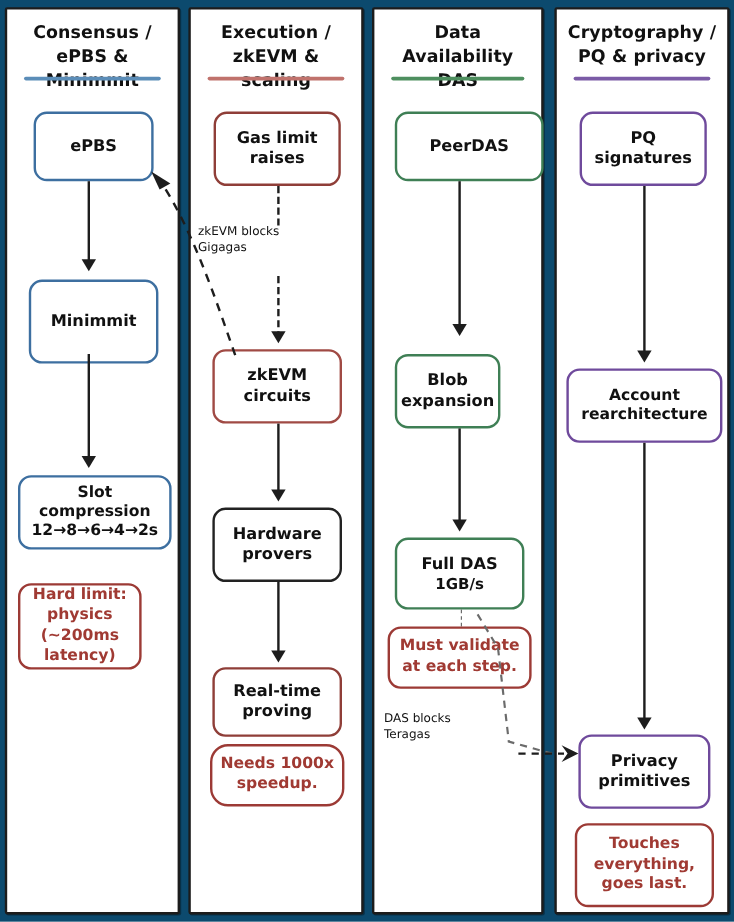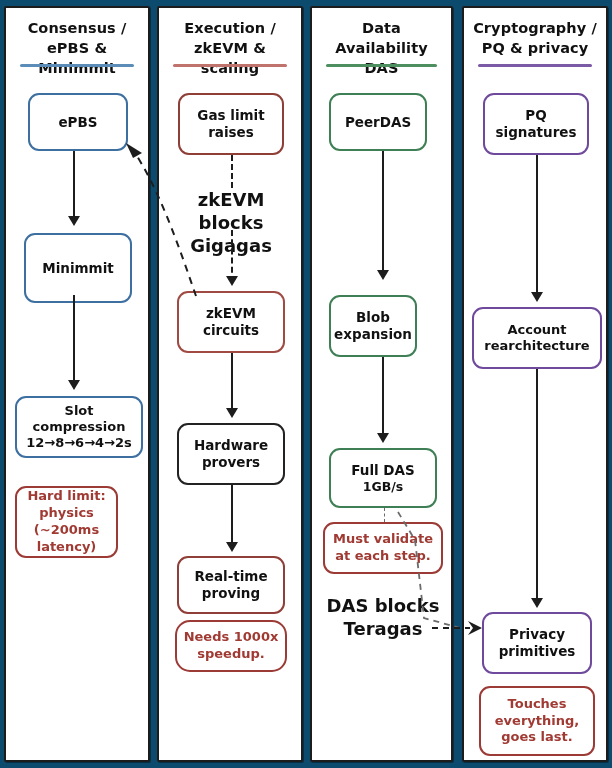--- a/index.html
+++ b/index.html
@@ -24,21 +24,21 @@
   .note{position:absolute;box-sizing:border-box;border:2.2px solid #9c3a35;
         border-radius:11px;background:#fff;display:flex;align-items:center;
         justify-content:center;text-align:center;font-size:13px;font-weight:700;
         color:#a03a33;line-height:1.3;padding:3px 5px;}
 
   .edge{position:absolute;background:#1d1d1d;width:2.2px;}
   .arrowhead{position:absolute;width:0;height:0;border-left:6px solid transparent;
              border-right:6px solid transparent;border-top:10px solid #1d1d1d;}
 
   .dashed-v{position:absolute;width:0;border-left:2.2px dashed #1d1d1d;}
-  .edgelabel{position:absolute;text-align:center;font-size:18px;font-weight:700;
+  .edgelabel{position:absolute;font-size:10px;font-weight:400;
              color:#111;line-height:1.28;}
 
   .dash-conn{position:absolute;left:0;top:0;pointer-events:none;}
   .dash-note{position:absolute;width:0;border-left:1.8px dashed #6b6b6b;}
 </style>
 </head>
 <body>
 
 <div id="board">
 
@@ -122,21 +122,21 @@
     </div>
   </div>
 
   <div class="panel" style="left:310px;width:143px;padding-left:34px;">
     <div class="panel-title">
       <span>Data Availability</span><br>
       <span>DAS</span>
     </div>
     <div class="rule" style="background:#4e8f5f;"></div>
 
-    <div class="node" style="left:17px;top:85px;width:98px;height:58px;border-color:#3f7f55;">
+    <div class="node" style="left:17px;top:85px;width:124px;height:58px;border-color:#3f7f55;">
       <span>PeerDAS</span>
     </div>
 
     <div class="edge" style="left:70px;top:143px;height:125px;"></div>
     <div class="arrowhead" style="left:65px;top:262px;"></div>
 
     <div class="node" style="left:17px;top:287px;width:88px;height:62px;border-color:#3f7f55;flex-direction:column;">
       <span>Blob</span>
       <span class="l2">expansion</span>
     </div>

